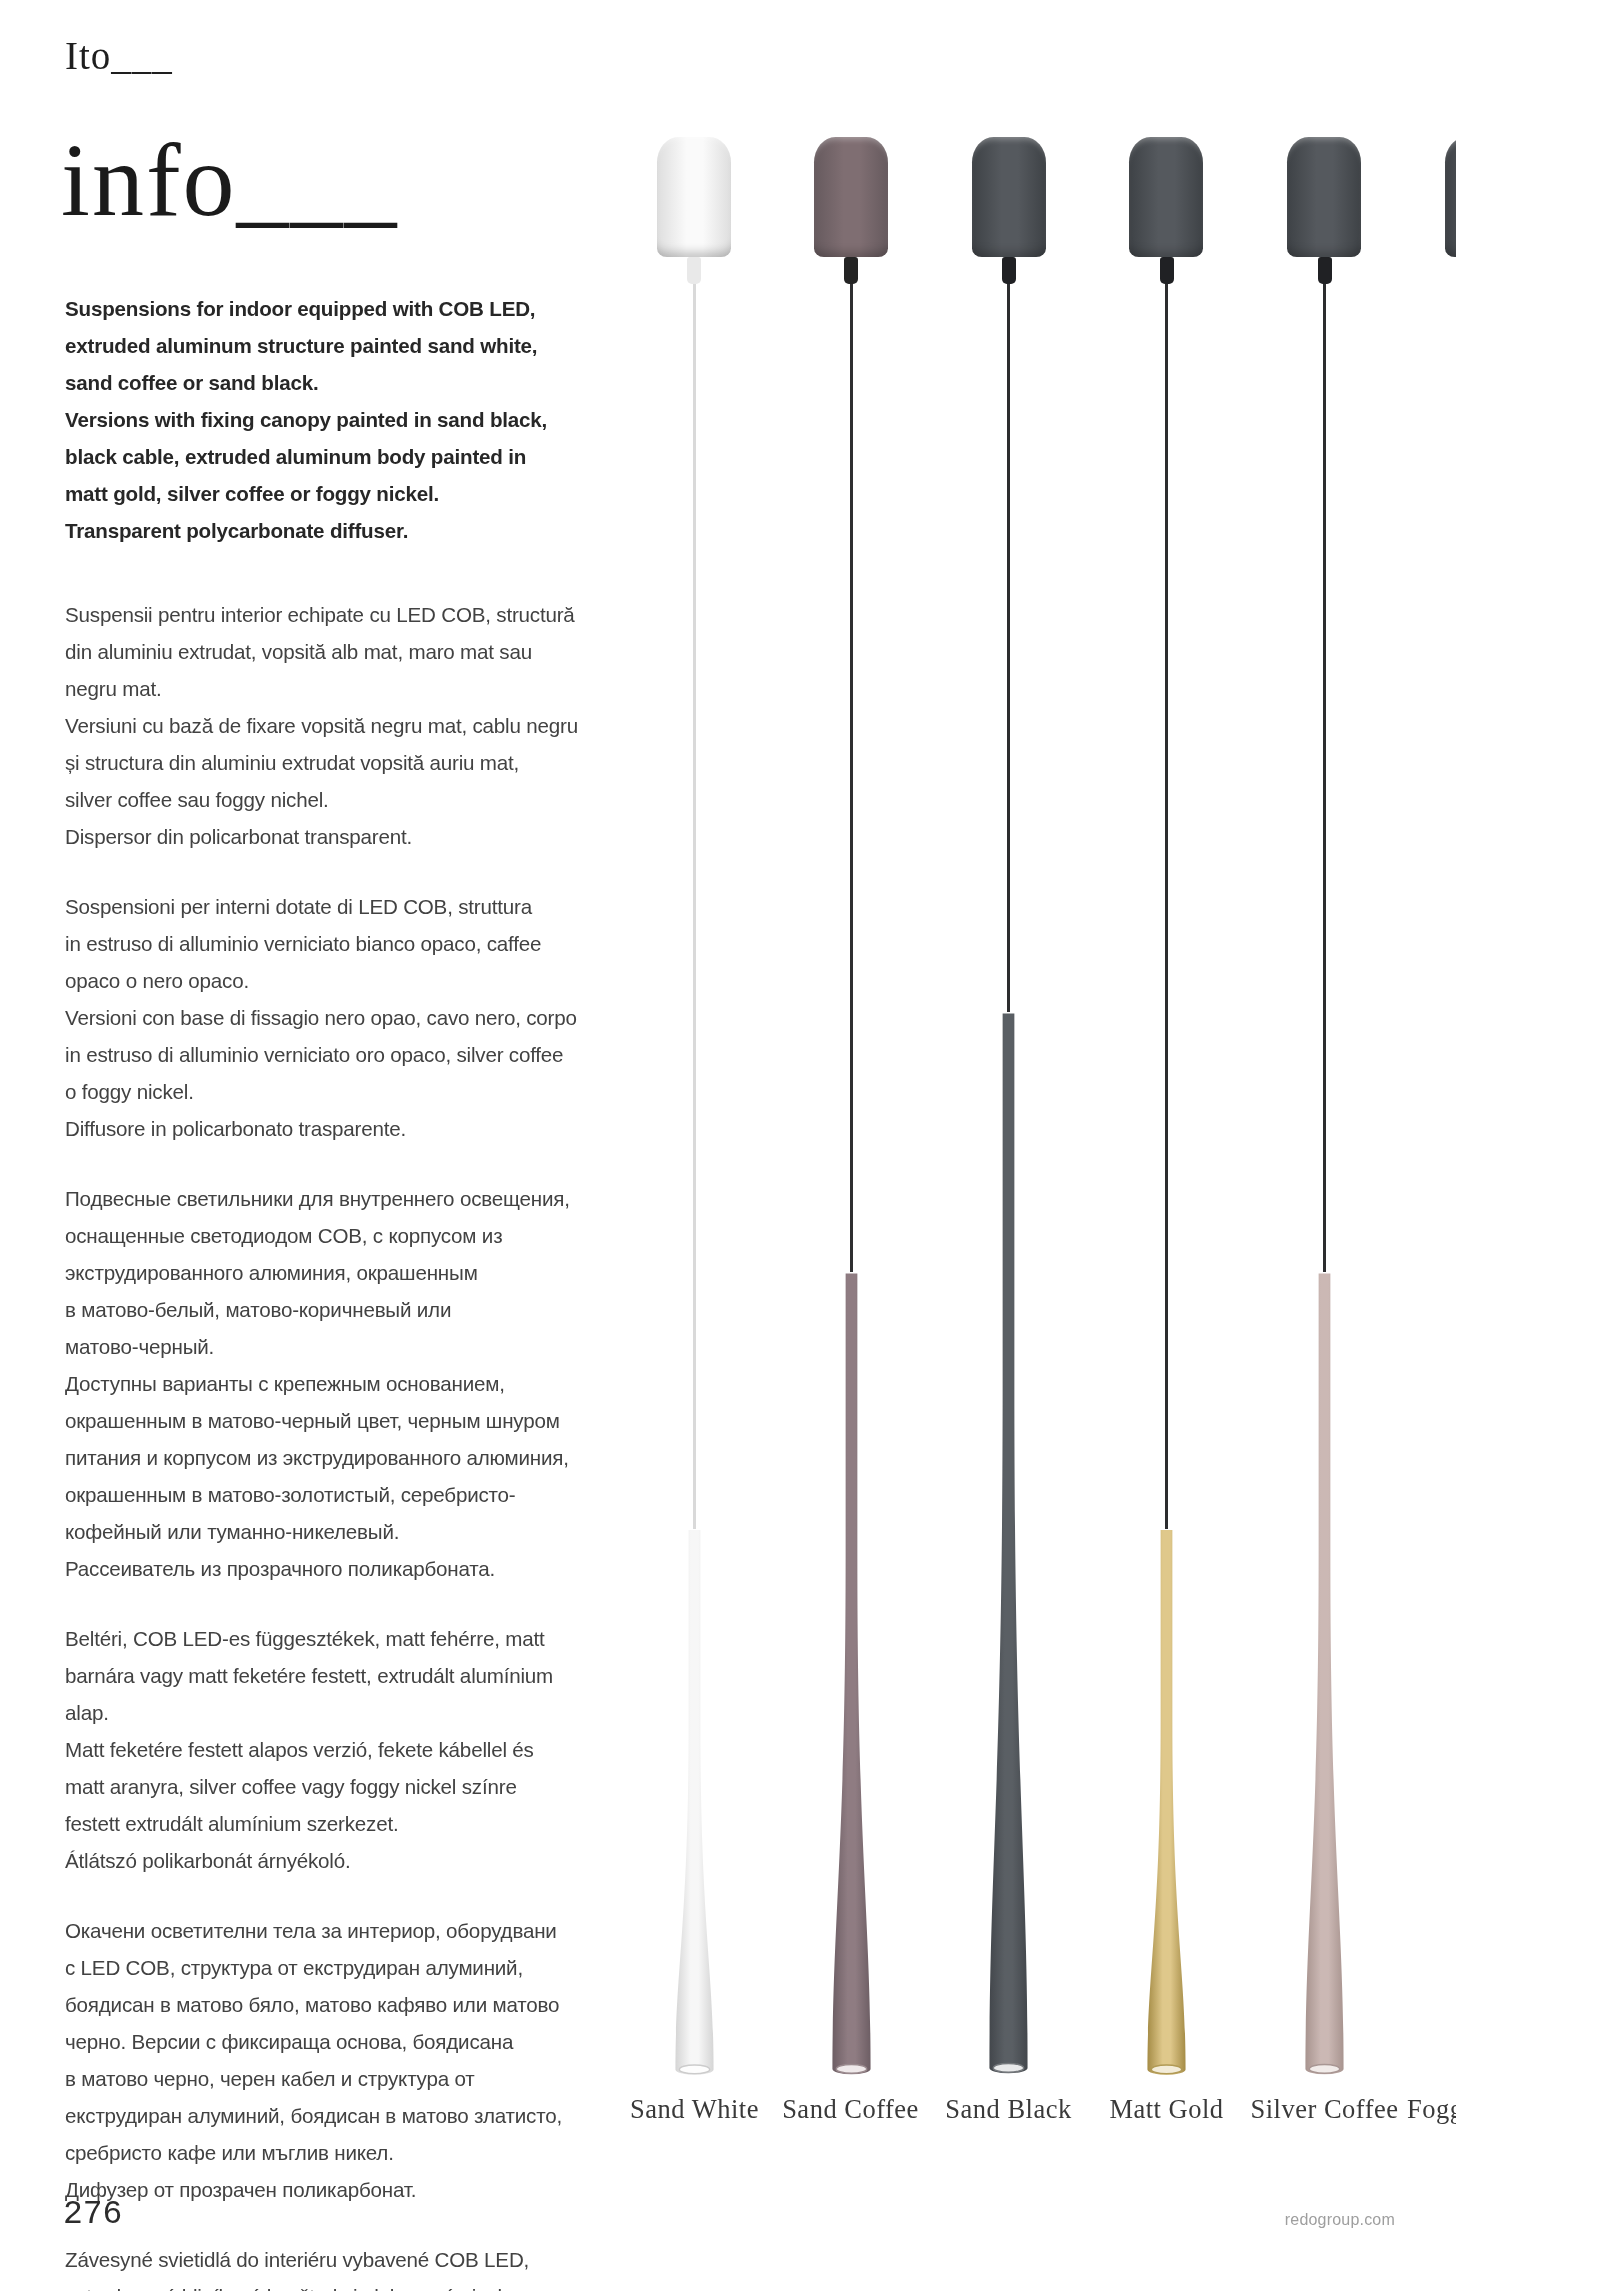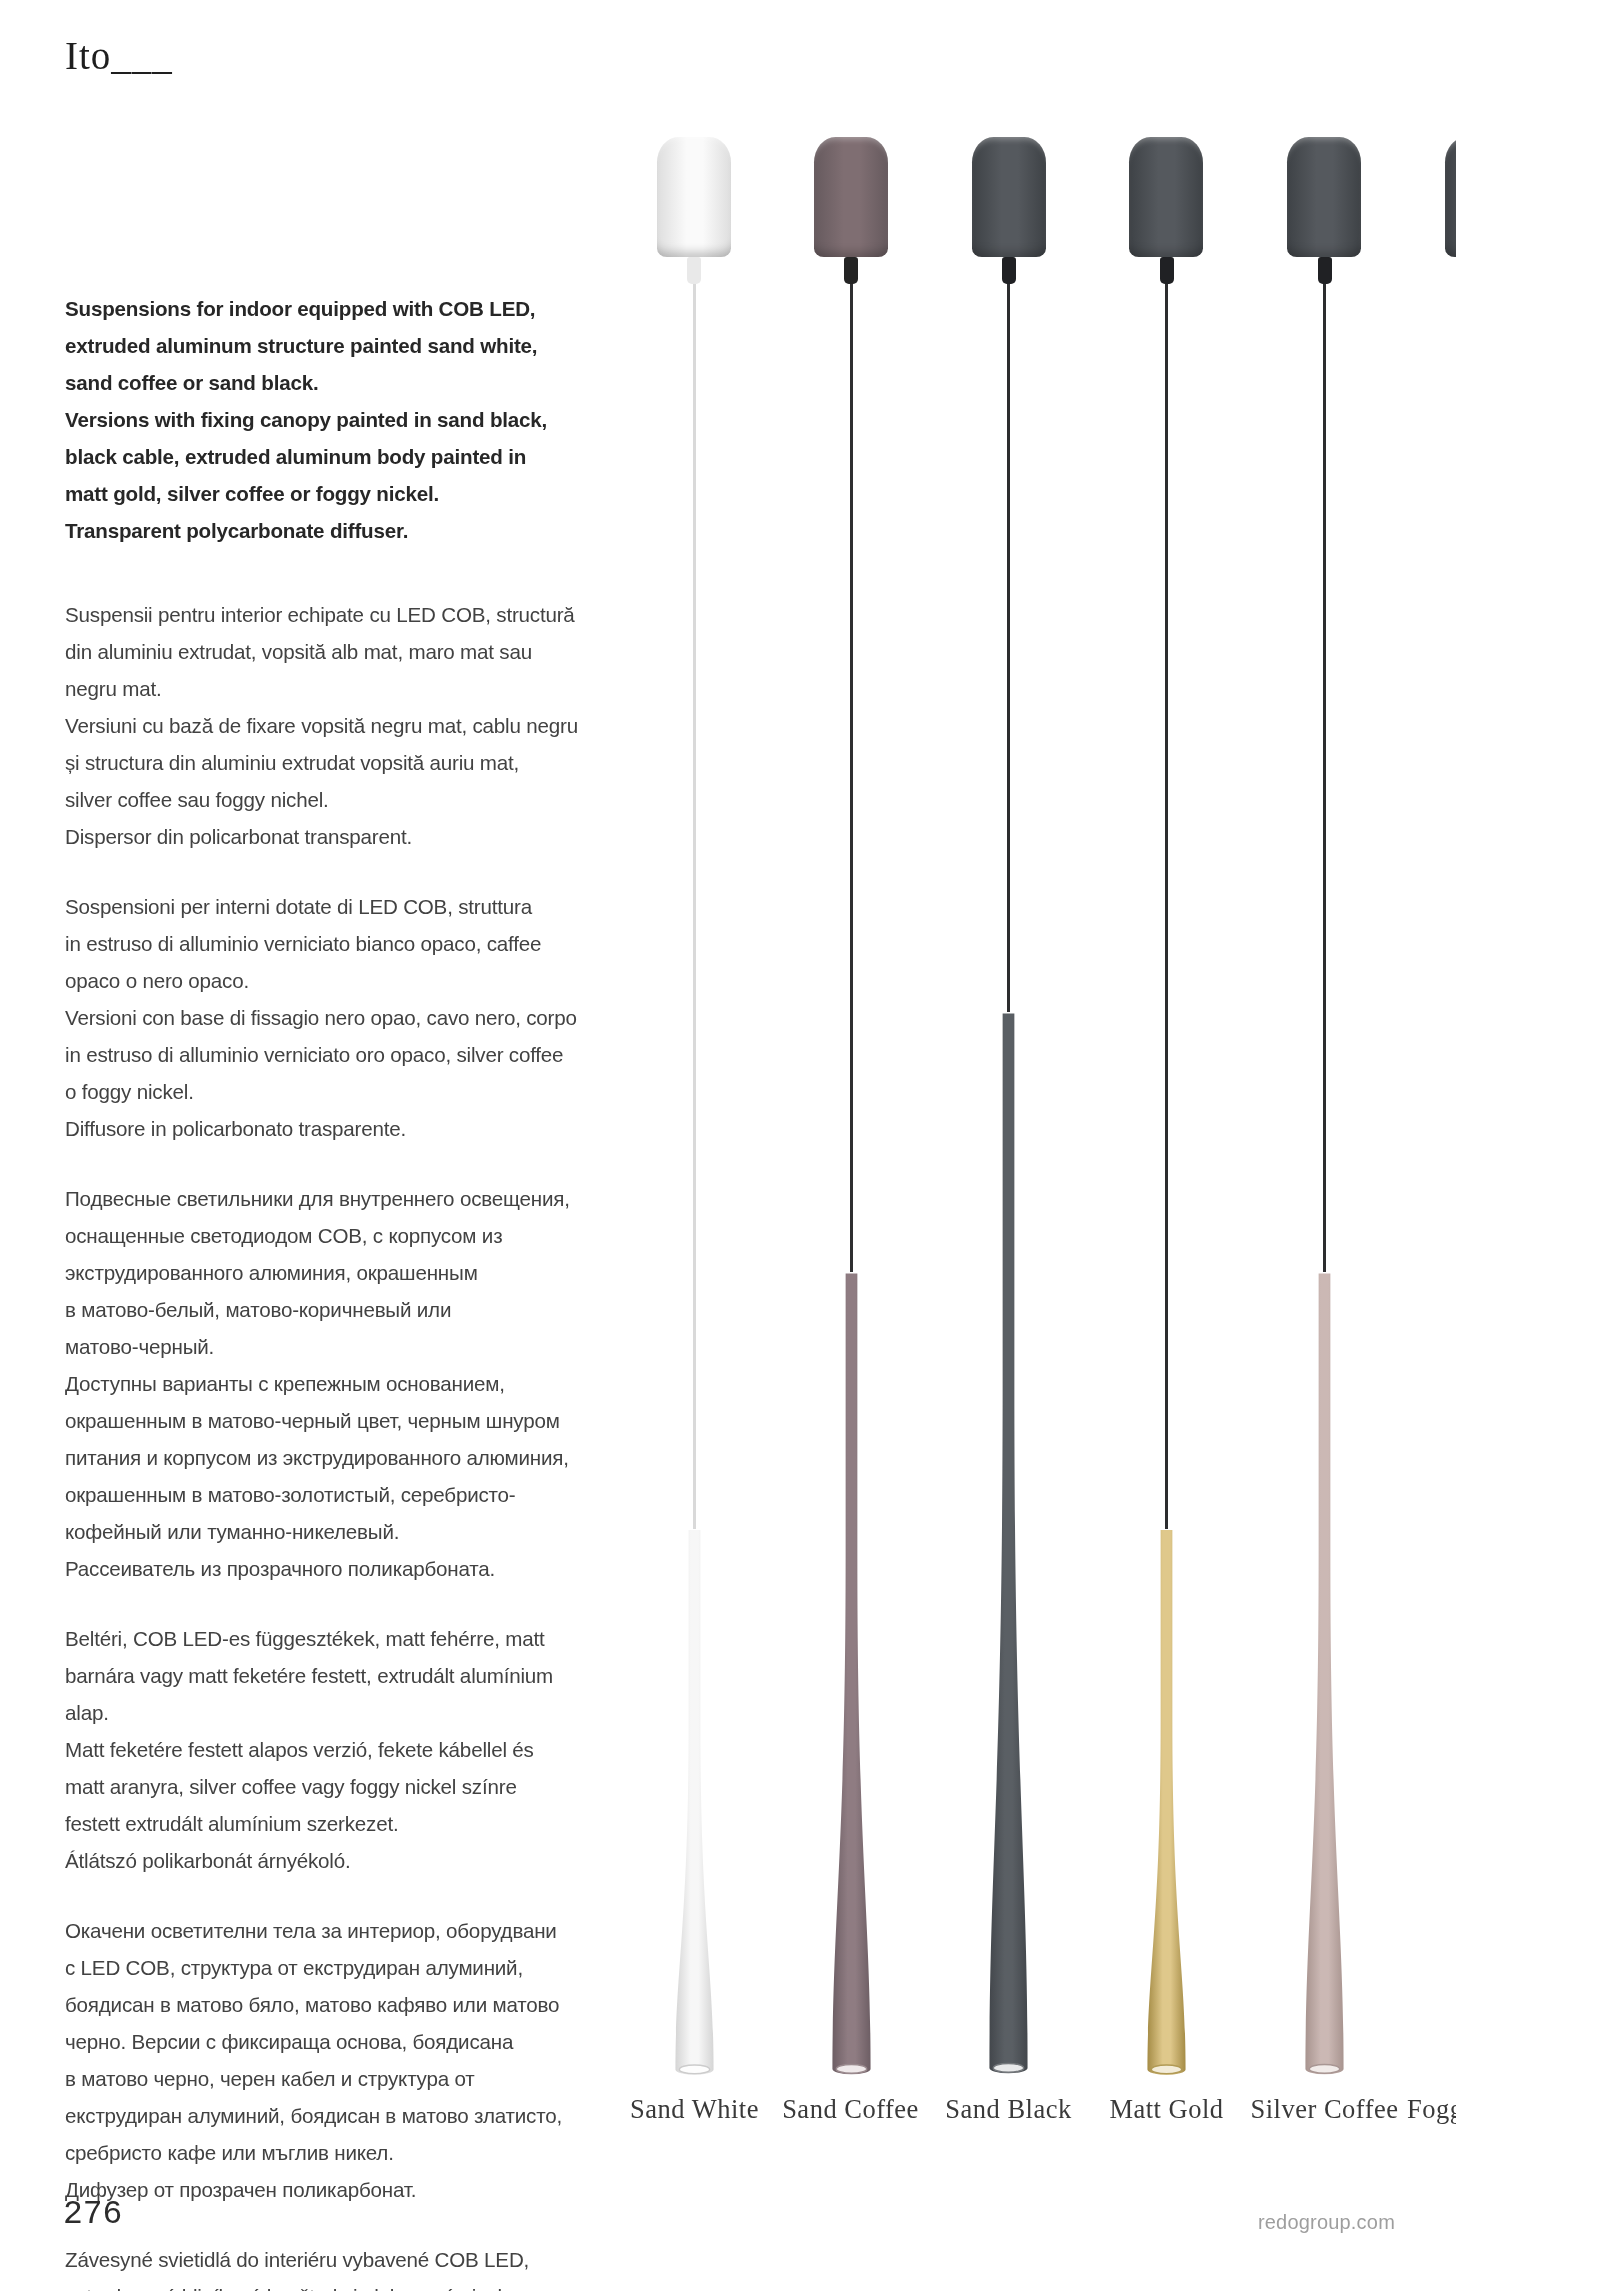--- a/index.html
+++ b/index.html
@@ -66,32 +66,33 @@
   .page-number{
     position:absolute;
     left:63px; top:2196px;
     font-family:Liberation Mono, monospace;
     font-size:33px;
     color:#2c2c2c;
   }
   .website{
     position:absolute;
     right:61px; top:2211px;
-    font-size:20px;
+    font-size:16px;
     color:#9e9e9e;
     letter-spacing:0.2px;
   }
 </style>
 </head>
 <body>
 
 <div class="page">
 
   <div class="collection-title">Ito___</div>
 
+  <div class="info-heading">info___</div>
 
   <div class="descriptions">
     <p class="desc bold">Suspensions for indoor equipped with COB LED,
 extruded aluminum structure painted sand white,
 sand coffee or sand black.
 Versions with fixing canopy painted in sand black,
 black cable, extruded aluminum body painted in
 matt gold, silver coffee or foggy nickel.
 Transparent polycarbonate diffuser.</p>
     <p class="desc">Suspensii pentru interior echipate cu LED COB, structură

